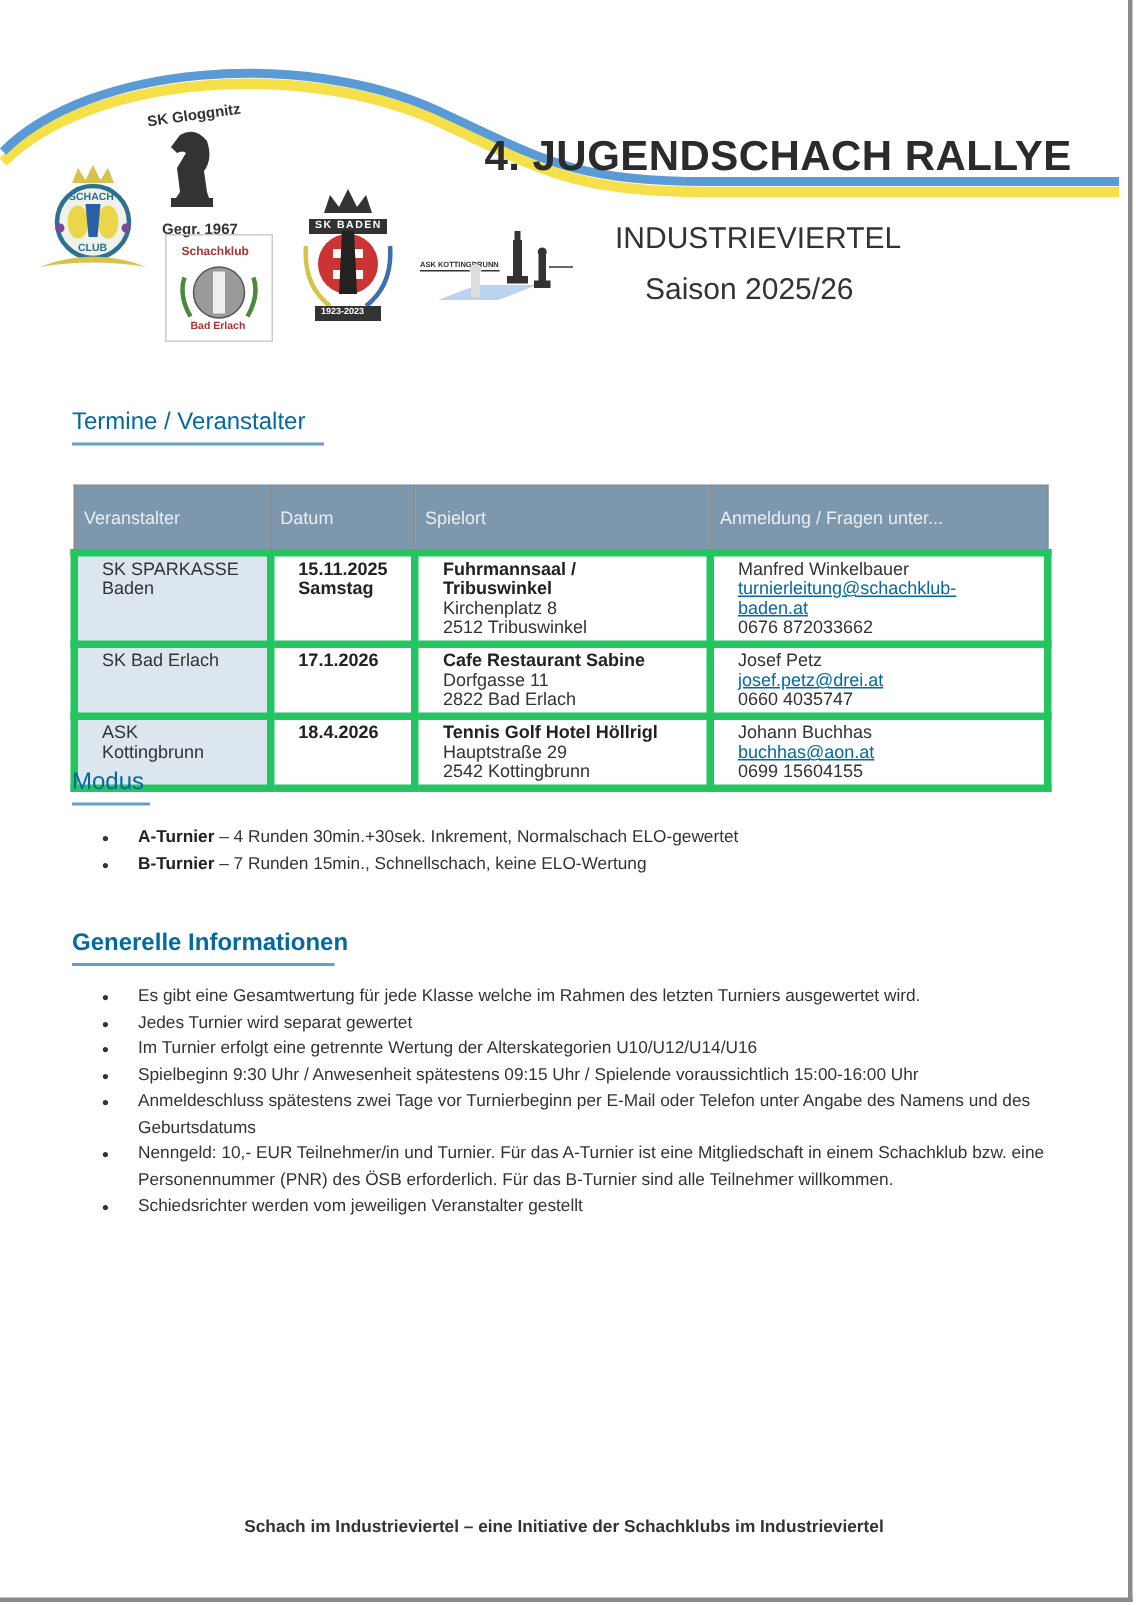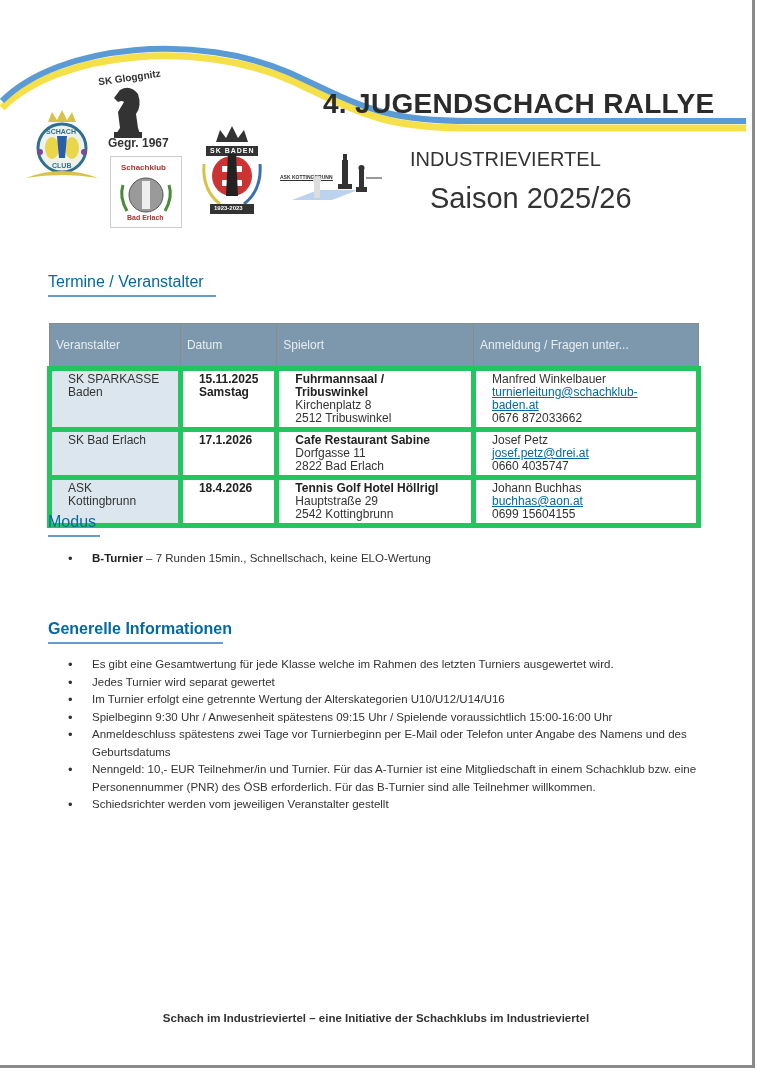--- a/index.html
+++ b/index.html
@@ -3,21 +3,21 @@
 <meta charset="utf-8">
 <style>
   html, body { margin: 0; padding: 0; }
   body { width: 757px; height: 1070px; background: #ffffff; position: relative; overflow: hidden;
          font-family: "Liberation Sans", "DejaVu Sans", sans-serif; color: #222; }
   .page { position: absolute; left: 0; top: 0; width: 752px; height: 1065px; background: #fff;
           border-right: 3px solid #8a8a8a; border-bottom: 3px solid #8a8a8a; }
   .wave { position: absolute; left: 0; top: 0; width: 757px; height: 160px; }
   .title { position: absolute; left: 323px; top: 88px; font-size: 28px; font-weight: bold; color: #2b2b2b; letter-spacing: 0.3px; }
   .subtitle1 { position: absolute; left: 410px; top: 148px; font-size: 20px; color: #333; }
-  .subtitle2 { position: absolute; left: 430px; top: 182px; font-size: 29px; color: #333; }
+  .subtitle2 { position: absolute; left: 430px; top: 182px; font-size: 20px; color: #333; }
 
   .logo { position: absolute; }
   .logo-text { position: absolute; font-size: 9px; font-weight: bold; color: #333; white-space: nowrap; }
 
   .section-h { position: absolute; left: 48px; font-size: 16px; color: #0369a1; }
   .section-h .ul { display: block; height: 2px; background: #6a9ccb; margin-top: 4px; }
 
   table.termine { position: absolute; left: 47px; top: 323px; width: 654px; border-collapse: collapse; font-size: 12px; }
   table.termine th { background: #7d98ad; color: #e8eef3; font-weight: normal; text-align: left; padding: 13px 6px; border: 1px solid #8a8a8a; height: 16px; }
   table.termine td { vertical-align: top; padding: 2px 16px; border: 5px solid #22c55e; line-height: 13px; color: #333; }
@@ -59,21 +59,21 @@
     <span class="logo-text" style="left:22px; top:20px; font-size:7px; color:#2f6f8f;">SCHACH</span>
     <span class="logo-text" style="left:28px; top:54px; font-size:7px; color:#2f6f8f;">CLUB</span>
   </div>
 
   <div class="logo" style="left:92px; top:68px; width:70px; height:85px;">
     <span class="logo-text" style="left:6px; top:4px; font-size:10px; transform:rotate(-8deg);">SK Gloggnitz</span>
     <svg width="40" height="56" viewBox="0 0 40 56" style="position:absolute; left:16px; top:16px;">
       <path d="M8 50 L32 50 L30 44 L28 30 Q34 22 30 10 Q22 0 12 6 L6 14 L10 18 Q14 16 16 18 L10 28 L12 44 Z" fill="#333"></path>
       <rect x="6" y="48" width="28" height="6" fill="#333"></rect>
     </svg>
-    <span class="logo-text" style="left:16px; top:68px; font-size:12px;">Gegr. 1967</span>
+    <span class="logo-text" style="left:16px; top:80px; font-size:10px;">Gegr. 1967</span>
   </div>
 
   <div class="logo" style="left:110px; top:156px; width:70px; height:70px; border:1px solid #ccc;">
     <svg width="70" height="70" viewBox="0 0 70 70">
       <circle cx="35" cy="38" r="17" fill="#9a9a9a" stroke="#555" stroke-width="1"></circle>
       <rect x="31" y="24" width="8" height="28" fill="#eee"></rect>
       <path d="M12 28 Q8 40 16 54" stroke="#4a8a3a" stroke-width="3" fill="none"></path>
       <path d="M58 28 Q62 40 54 54" stroke="#4a8a3a" stroke-width="3" fill="none"></path>
     </svg>
     <span class="logo-text" style="left:10px; top:6px; font-size:8px; color:#a33;">Schachklub</span>
@@ -185,20 +185,21 @@
         </td>
       </tr>
     </tbody>
   </table>
 
   <div class="section-h" style="top:513px;">
     <span>Modus</span>
     <span class="ul" style="width:52px;"></span>
   </div>
   <ul class="bullets" style="top:550px;">
+    <li><span class="bold">A-Turnier</span><span> – 4 Runden 30min.+30sek. Inkrement, Normalschach ELO-gewertet</span></li>
     <li><span class="bold">B-Turnier</span><span> – 7 Runden 15min., Schnellschach, keine ELO-Wertung</span></li>
   </ul>
 
   <div class="section-h" style="top:620px;font-weight:bold;">
     <span>Generelle Informationen</span>
     <span class="ul" style="width:175px;"></span>
   </div>
   <ul class="bullets" style="top:656px; width:640px;">
     <li>Es gibt eine Gesamtwertung für jede Klasse welche im Rahmen des letzten Turniers ausgewertet wird.</li>
     <li>Jedes Turnier wird separat gewertet</li>

